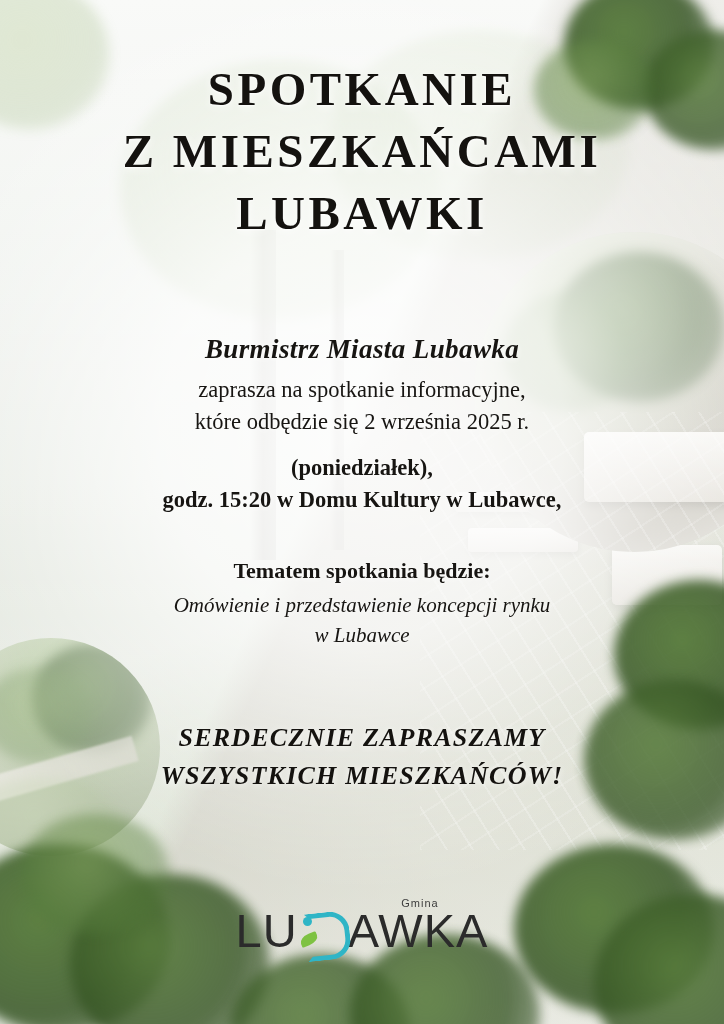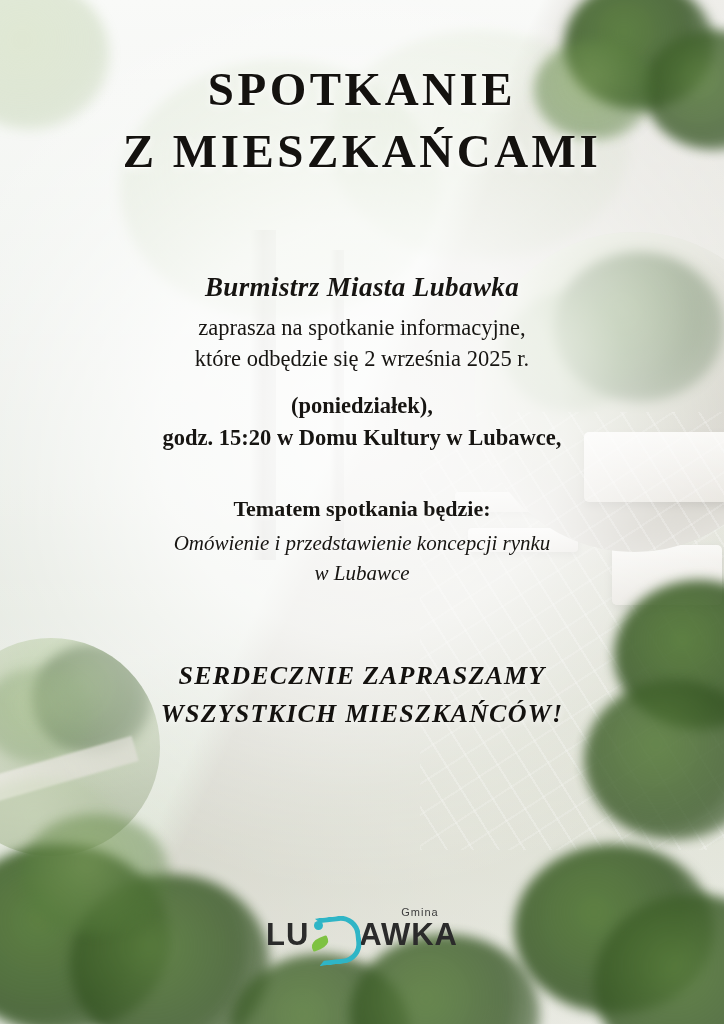--- a/index.html
+++ b/index.html
@@ -215,22 +215,22 @@
     font-size: 11px;
     letter-spacing: 1px;
     color: #3d3d3d;
     margin-bottom: -6px;
     margin-left: 116px;
   }
   .logo-main {
     display: flex;
     align-items: center;
     font-family: "Liberation Sans", sans-serif;
-    font-weight: 700;
-    font-size: 31px;
+    font-weight: 400;
+    font-size: 47px;
     letter-spacing: 1px;
     color: #2b2b2b;
     justify-content: flex-end;
   }
   .logo-main .lu { color: #2b2b2b; }
   .logo-main .awka { color: #2b2b2b; }
   .logo-mark {
     position: relative;
     width: 46px;
     height: 46px;
@@ -333,20 +333,21 @@
 
   <div class="corner-leaves" style="left:-70px; top:-40px; width:220px; height:260px;">
     <div class="foliage light" style="left:20px; top:20px; width:160px; height:150px; opacity:.5;"></div>
   </div>
 
   <div class="content">
 
     <h1 class="headline">
       <span class="l1">SPOTKANIE</span>
       <span class="l2">Z MIESZKAŃCAMI</span>
+      <span class="l3">LUBAWKI</span>
     </h1>
 
     <div class="body-block">
       <div class="lead">Burmistrz Miasta Lubawka</div>
       <div class="line">zaprasza na spotkanie informacyjne,</div>
       <div class="line">które odbędzie się 2 września 2025 r.</div>
       <div class="line" style="font-weight:700;margin-top:15px;">(poniedziałek),</div>
       <div class="line" style="font-weight:700;">godz. 15:20 w Domu Kultury w Lubawce,</div>
     </div>
 

